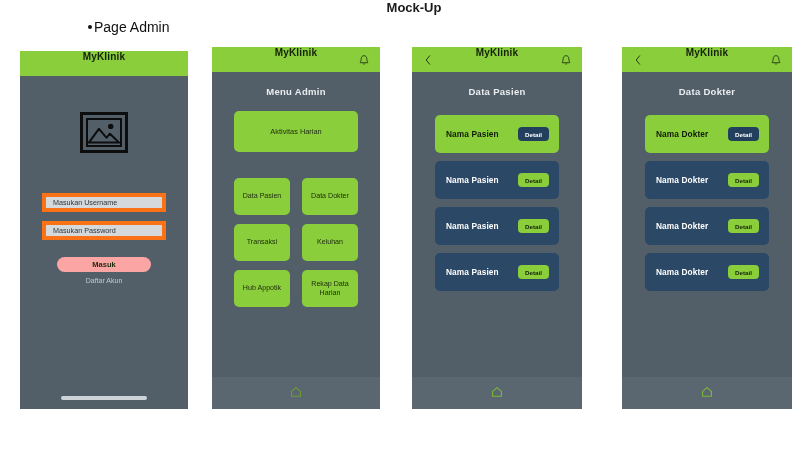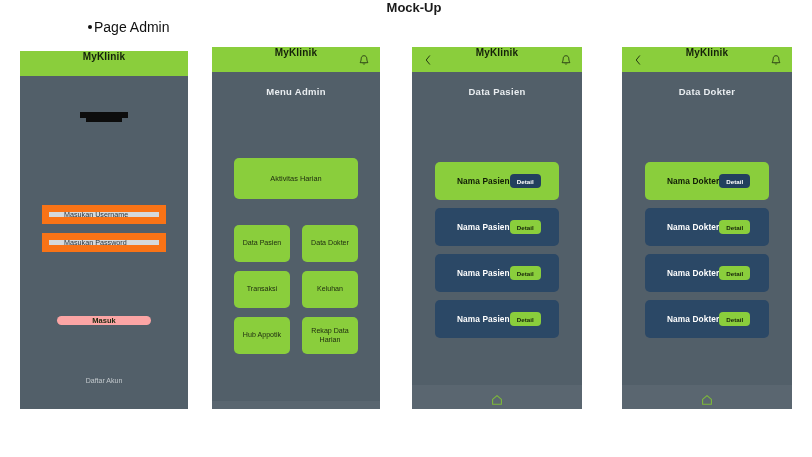--- a/index.html
+++ b/index.html
@@ -98,21 +98,20 @@
   }
 
   
   .screen-body {
     flex: 1 1 auto;
     position: relative;
     display: flex;
     flex-direction: column;
     align-items: center;
     min-height: 0;
-    gap: 47px;
   }
   .screen-heading {
     font-size: 9.5px;
     font-weight: bold;
     color: #e9edf0;
     letter-spacing: 0.3px;
     margin-top: 14px;
   }
 
   
@@ -136,26 +135,26 @@
 
   .login-fields {
     margin-top: 40px;
     width: 124px;
     display: flex;
     flex-direction: column;
     gap: 9px;
   }
   .text-input {
     background: #D5D9DC;
-    border: 7px solid #f97316;
+    border: 4px solid #f97316;
     height: 19px;
     box-sizing: border-box;
     display: flex;
     align-items: center;
-    padding-left: 15px;
+    padding-left: 7px;
     font-size: 7.2px;
     color: #2b3338;
   }
   .btn-masuk {
     margin-top: 17px;
     width: 94px;
     height: 15px;
     background: #fca5a5;
     border-radius: 8px;
     display: flex;
@@ -241,21 +240,22 @@
     width: 124px;
     display: flex;
     flex-direction: column;
     gap: 8px;
   }
   .list-card {
     height: 38px;
     border-radius: 5px;
     display: flex;
     align-items: center;
-    padding: 0 10px 0 22px;
+    justify-content: space-between;
+    padding: 0 10px 0 11px;
     box-sizing: border-box;
   }
   .list-card.active { background: #8ACE3C; }
   .list-card.normal { background: #2B4866; }
   .list-name {
     font-size: 8.3px;
     font-weight: bold;
     letter-spacing: 0.1px;
   }
   .list-card.active  .list-name { color: #101c06; }

